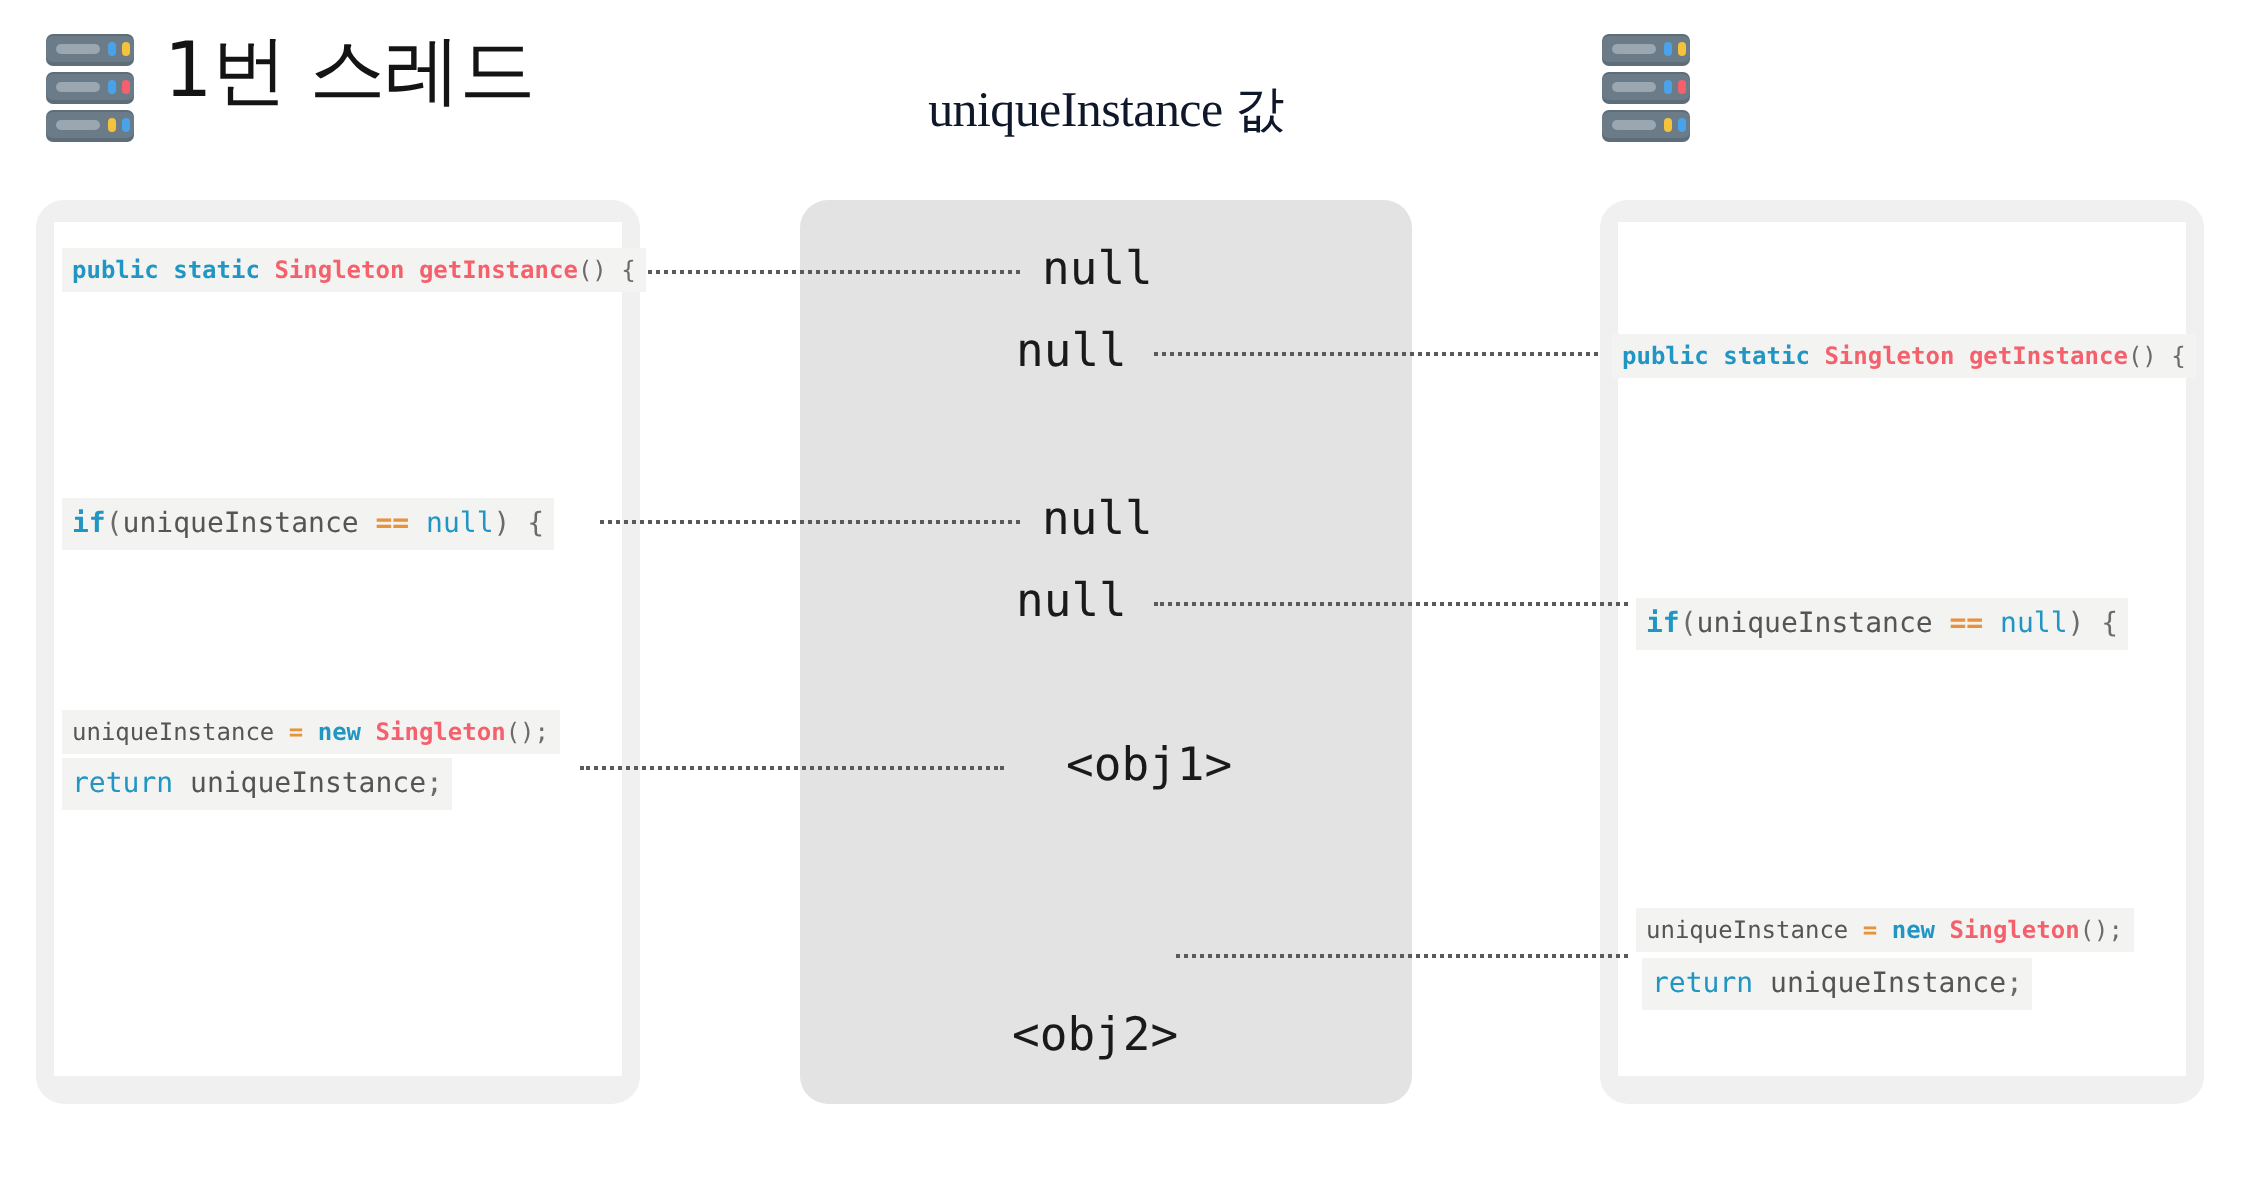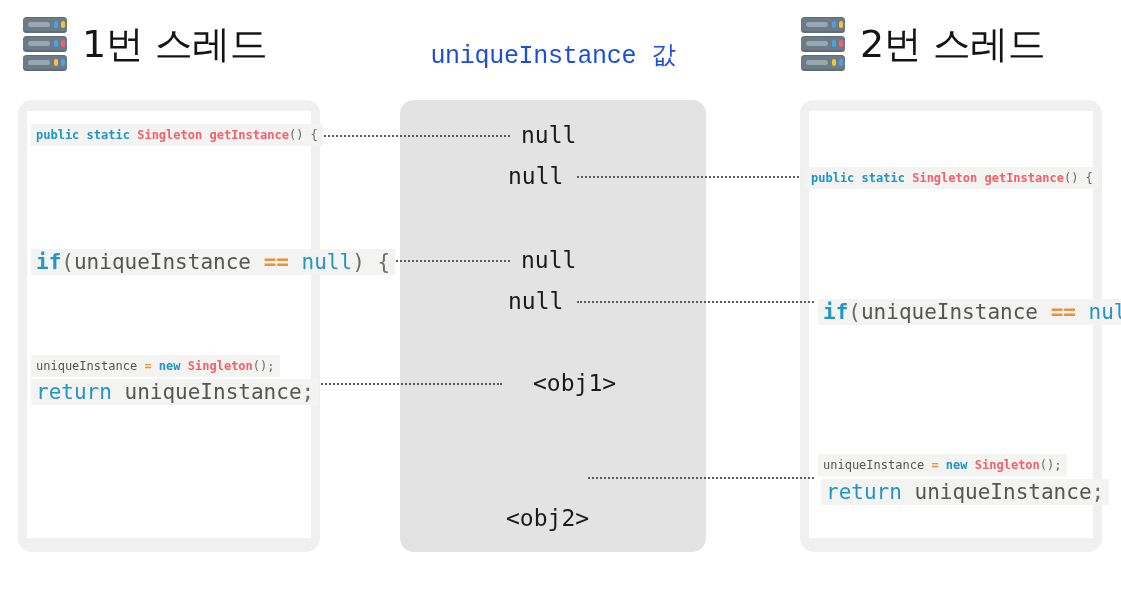--- a/index.html
+++ b/index.html
@@ -16,44 +16,44 @@
   }
   .stage {
     position: absolute;
     inset: 0;
   }
 
   
   .hdr {
     position: absolute;
     display: flex;
-    align-items: center;
+    align-items: flex-start;
     gap: 14px;
   }
   .hdr-left  { left: 22px;  top: 16px; }
   .hdr-right { left: 800px; top: 16px; }
   .hdr-title {
     font-family: "DejaVu Sans", "Liberation Sans", sans-serif;
     font-size: 38px;
     font-weight: 400;
     color: #141414;
     letter-spacing: -0.5px;
     white-space: nowrap;
     line-height: 1;
   }
 
   .center-title {
     position: absolute;
     left: 400px;
     top: 38px;
     width: 306px;
     text-align: center;
-    font-family: Liberation Mono, monospace;
+    font-family: Liberation Serif, serif;
     font-size: 25px;
-    color: #1d4ed8;
+    color: #0f172a;
     letter-spacing: -0.3px;
     white-space: nowrap;
   }
 
   
   .server-icon {
     width: 46px;
     height: 56px;
     display: block;
     flex: 0 0 auto;
@@ -91,21 +91,21 @@
     position: absolute;
     font-family: "DejaVu Sans Mono", "Liberation Mono", monospace;
     font-size: 12px;
     line-height: 20px;
     white-space: pre;
     background: #f3f3f1;
     padding: 1px 5px;
     color: #555555;
   }
   .code.big {
-    font-size: 21px;
+    font-size: 14px;
     line-height: 24px;
   }
   .kw    { color: #2196c4; font-weight: 700; }
   .kw2   { color: #2196c4; }
   .type  { color: #f4606c; font-weight: 700; }
   .fn    { color: #f4606c; font-weight: 700; }
   .op    { color: #e8923c; font-weight: 700; }
   .pl    { color: #6b6b6b; }
   .id    { color: #555555; }
 
@@ -201,21 +201,20 @@
         <rect x="39" y="24" width="4" height="7" rx="2" fill="#f4606c"></rect>
       </g>
       <g>
         <rect x="1" y="39" width="44" height="16" rx="3.5" fill="#5d6d7a"></rect>
         <rect x="1" y="40" width="44" height="13" rx="3.5" fill="#6b7b88"></rect>
         <rect x="6" y="44" width="22" height="5" rx="2.5" fill="#9aa7b1"></rect>
         <rect x="32" y="43" width="4" height="7" rx="2" fill="#f5c33b"></rect>
         <rect x="39" y="43" width="4" height="7" rx="2" fill="#4aa3e8"></rect>
       </g>
     </svg>
-    <div class="hdr-title">2번 스레드</div>
   </div>
 
   <div class="center-panel"></div>
 
   <div class="card card-left">
     <div class="card-inner"></div>
   </div>
 
   <div class="card card-right">
     <div class="card-inner"></div>

